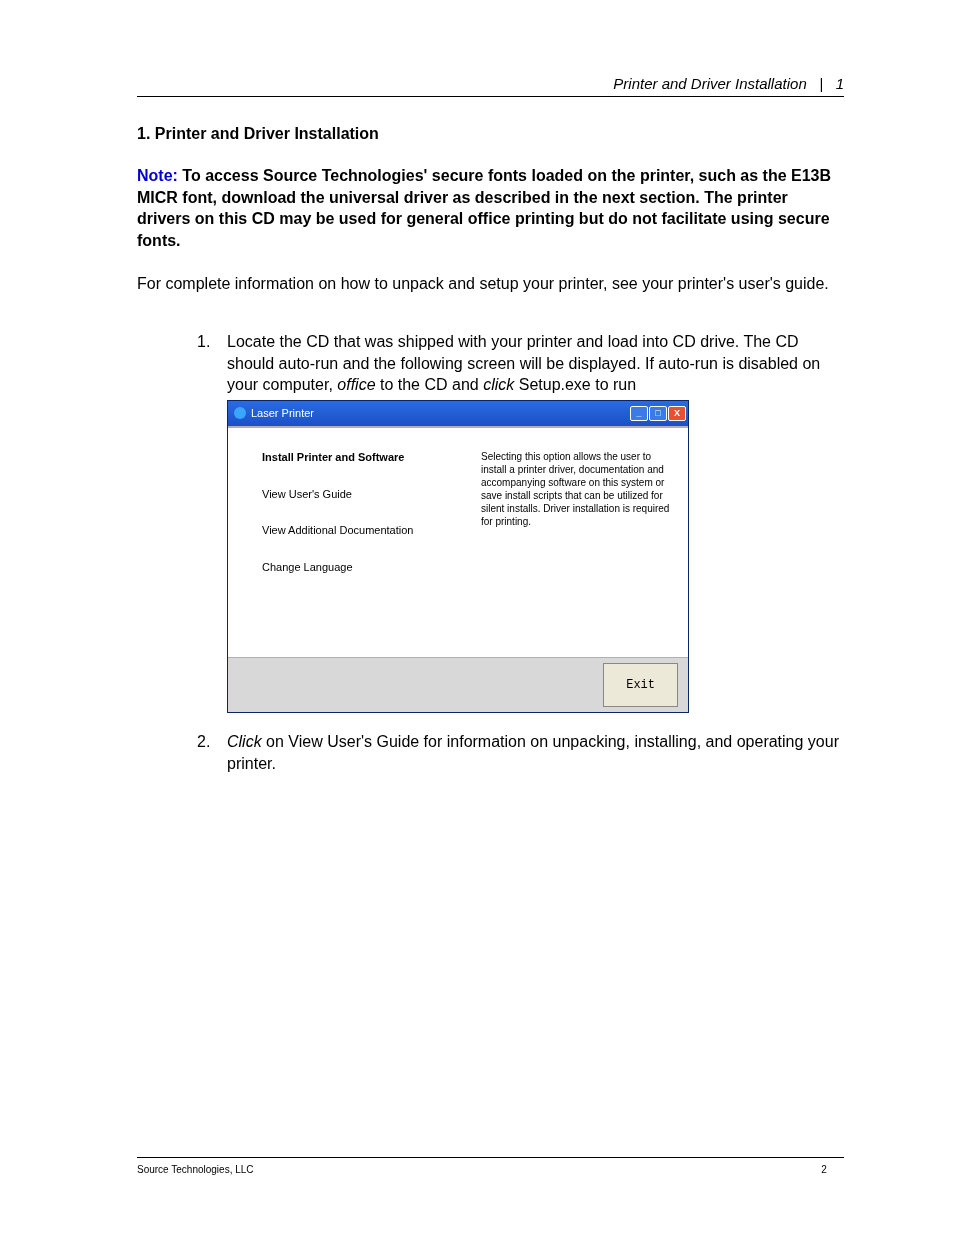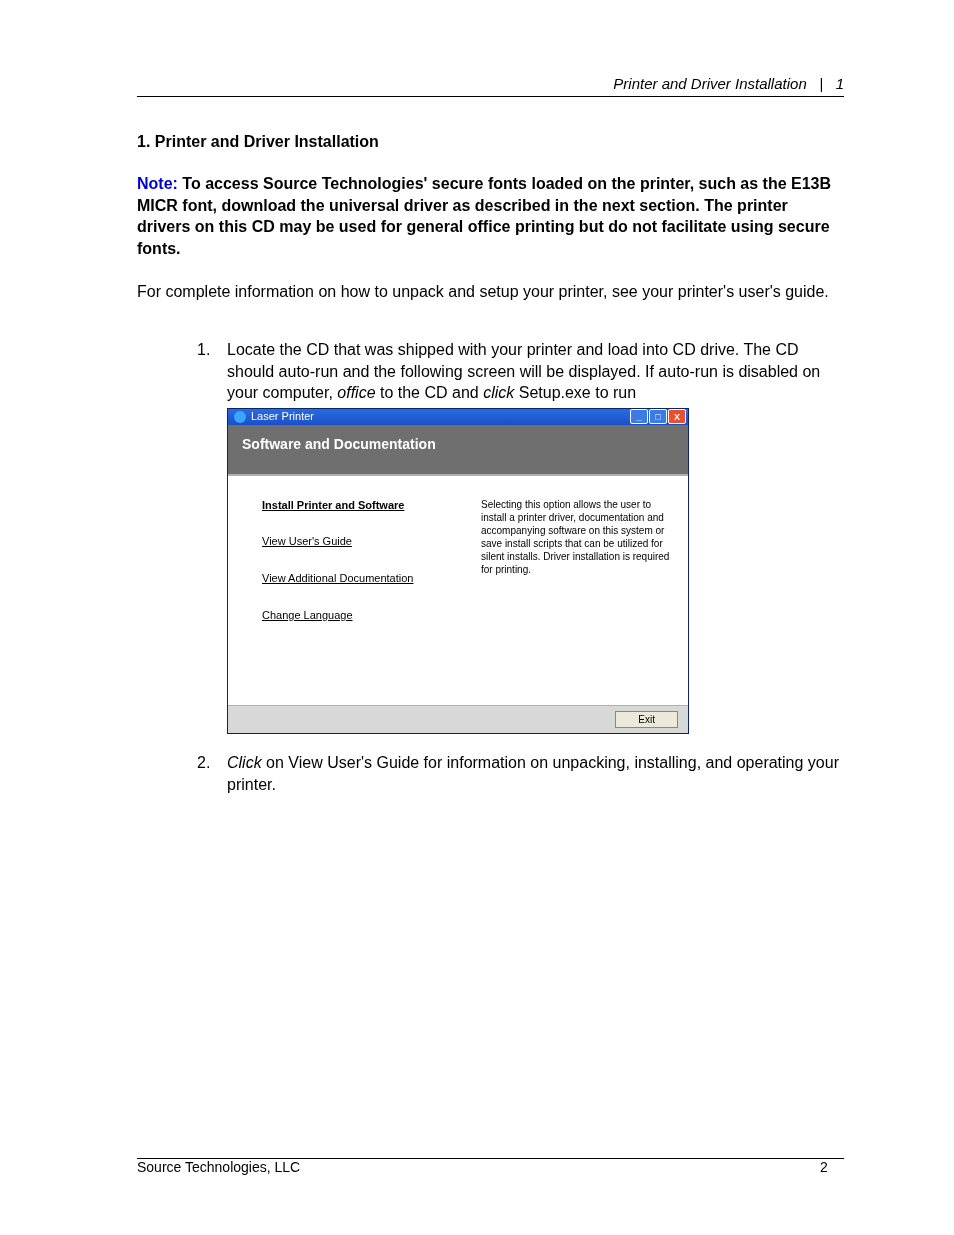--- a/index.html
+++ b/index.html
@@ -16,21 +16,21 @@
     height: 100%;
     display: flex;
     flex-direction: column;
   }
   .header-line {
     text-align: right;
     font-style: italic;
     font-size: 15px;
     padding-bottom: 4px;
     border-bottom: 1.5px solid #000;
-    margin-bottom: 36px;
+    margin-bottom: 28px;
   }
   .main-heading {
     font-size: 16px;
     font-weight: bold;
     margin-bottom: 22px;
   }
   .note-block {
     font-weight: bold;
     font-size: 16px;
     line-height: 1.35;
@@ -65,21 +65,21 @@
   
   .installer {
     width: 462px;
     margin: 4px 0 14px 0;
     border: 1px solid #0a246a;
     background: #8a8a8a;
     font-size: 11px;
   }
   .titlebar {
     background: linear-gradient(to bottom, #2a6be0, #1b50c8);
-    height: 16px;
+    height: 25px;
     display: flex;
     align-items: center;
     padding: 0 2px 0 6px;
     color: #fff;
   }
   .titlebar-icon {
     width: 12px; height: 12px;
     background: #3aa6ff;
     border-radius: 50%;
     margin-right: 5px;
@@ -105,21 +105,20 @@
     padding: 10px 14px 20px 14px;
   }
   .installer-body {
     background: #fff;
     border-top: 2px solid #b0b0b0;
     display: flex;
   }
   .menu-col {
     width: 55%;
     padding: 22px 10px 60px 34px;
-    text-decoration: underline;
   }
   .menu-item {
     font-size: 11px;
     color: #000;
     margin-bottom: 22px;
   }
   .menu-item.bold { font-weight: bold; }
   .desc-col {
     width: 45%;
     padding: 22px 18px 20px 0;
@@ -130,29 +129,31 @@
   .installer-footer {
     background: #d8d8d8;
     border-top: 1px solid #b0b0b0;
     padding: 5px 10px;
     display: flex;
     justify-content: flex-end;
   }
   .exit-btn {
     background: #ece9d8;
     border: 1px solid #888;
-    font-size: 10px;
-    padding: 2px 22px;
+    font-size: 12px;
+    padding: 14px 22px;
+    font-family: Liberation Mono, monospace;
   }
 
   .footer {
     margin-top: auto;
     border-top: 1.5px solid #000;
-    display: flex;
-    font-size: 14px;
+    padding-top: 6px;
+    display: flex;
+    font-size: 10px;
   }
   .footer .left { flex: 1; text-align: left; }
   .footer .center { flex: 0 0 40px; text-align: center; }
   .footer .right { flex: 1; text-align: right; }
 </style>
 </head>
 <body>
 
 <div class="page">
 
@@ -179,21 +180,20 @@
       <div class="installer">
         <div class="titlebar">
           <div class="titlebar-icon"></div>
           <div class="titlebar-text">Laser Printer</div>
           <div class="winbtns">
             <div class="winbtn min">_</div>
             <div class="winbtn max">□</div>
             <div class="winbtn close">X</div>
           </div>
         </div>
-        <div class="installer-header">Software and Documentation</div>
         <div class="installer-body">
           <div class="menu-col">
             <div class="menu-item bold">Install Printer and Software</div>
             <div class="menu-item">View User's Guide</div>
             <div class="menu-item">View Additional Documentation</div>
             <div class="menu-item">Change Language</div>
           </div>
           <div class="desc-col">Selecting this option allows the user to install a printer driver, documentation and accompanying software on this system or save install scripts that can be utilized for silent installs. Driver installation is required for printing.</div>
         </div>
         <div class="installer-footer">

